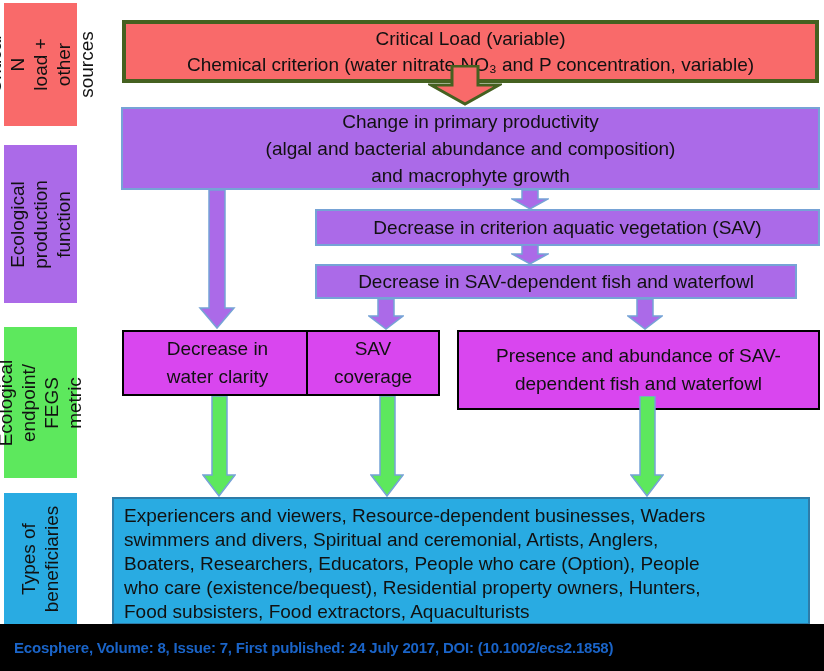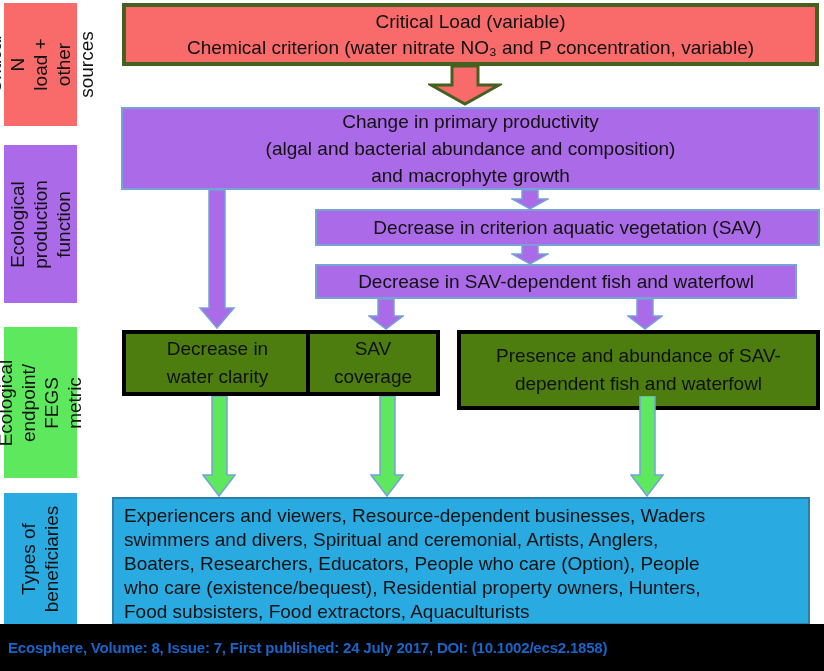--- a/index.html
+++ b/index.html
@@ -21,44 +21,44 @@
   .fill-red    { background:#F96A6A; }
   .fill-purple { background:#AB6AE8; }
   .fill-green  { background:#5DE85D; }
   .fill-blue   { background:#29ABE2; }
   
   .box {
     position:absolute; display:flex; align-items:center; justify-content:center;
     text-align:center; white-space:pre-line; font-size:19px;
   }
   .box-red {
-    background:#F96A6A; border:4px solid #456120; line-height:26px;
+    background:#F96A6A; border:4px solid #456120; line-height:26px;margin-top:17px;
   }
   .box-purple {
     background:#AB6AE8; border:2px solid #76A3D6;
   }
   .box-green {
-    background:#4d7c0f; border:4px solid #000000; line-height:28px;
+    background:#d946ef; border:2px solid #000000; line-height:28px;
   }
   .box-blue {
     background:#29ABE2; border:2px solid #2E7CA8;
     justify-content:flex-start; align-items:flex-start; text-align:left;
     padding:5px 10px; line-height:24px;
   }
   .arrow { position:absolute; }
   .arrow-red polygon   { stroke:#456120; stroke-width:3;   stroke-linejoin:miter; }
   .arrow-outline polygon { stroke:#76A3D6; stroke-width:1.5; stroke-linejoin:miter; }
   
   .caption-bar {
     position:absolute; left:0; top:624px; width:824px; height:47px;
     background:#000000; display:flex; align-items:center;
   }
   .caption-text {
     color:#1A64C8; font-weight:bold; font-size:15px; letter-spacing:-0.2px;
-    padding-left:8px; white-space:nowrap;
+    padding-left:14px; white-space:nowrap;
   }
 </style>
 </head>
 <body>
 
 <div class="canvas">
 
   <div class="side fill-red" style="top:3px;height:123px">
     <div class="side-text">Critical N
 load + other

